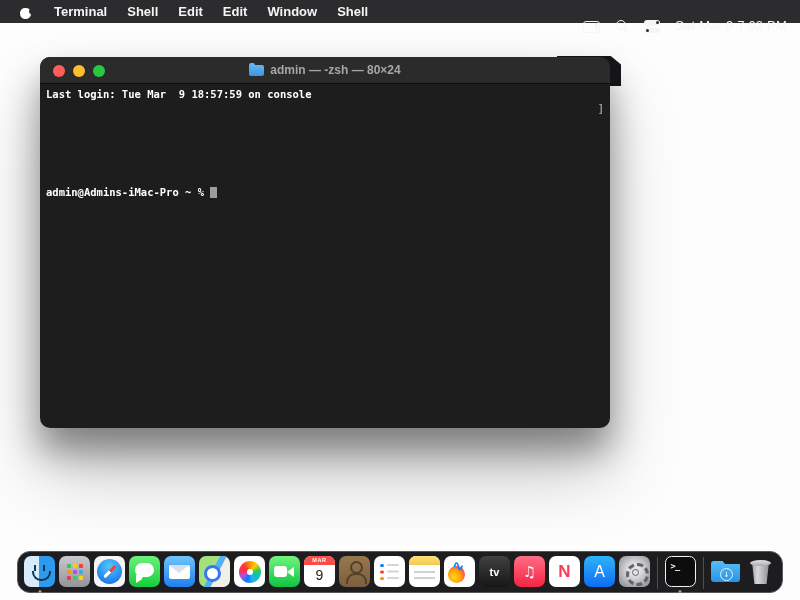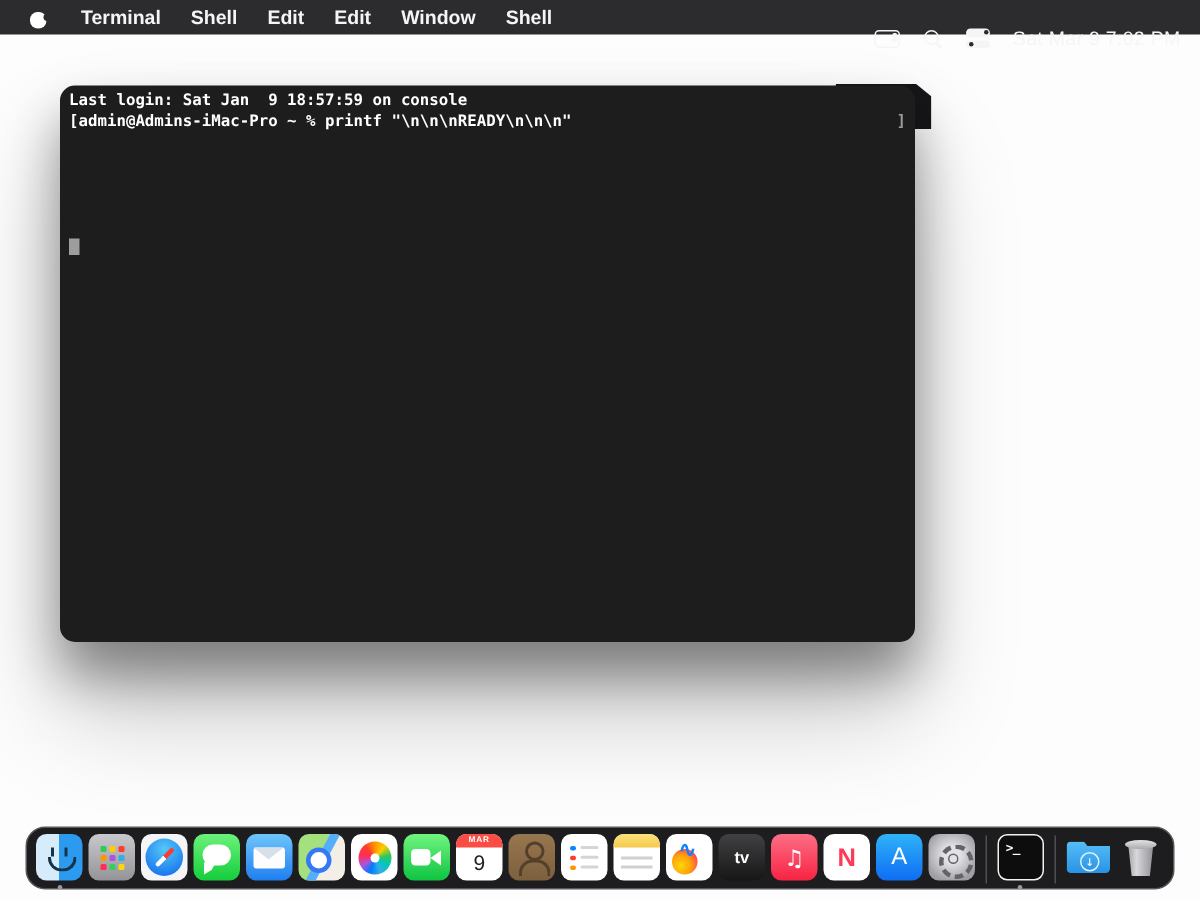--- a/index.html
+++ b/index.html
@@ -11,21 +11,21 @@
     background:#2c2c2e; color:#f5f5f5; display:flex; align-items:center;
     justify-content:space-between; font-size:13px; z-index:50; }
   .menu-left { display:flex; align-items:center; gap:20px; padding-left:19px; }
   .menu-item { cursor:default;font-weight:bold; }
   .menu-item.bold { font-weight:700; }
   .apple { position:relative; width:13px; height:15px; display:inline-block; margin-right:2px; }
   .apple::before { content:""; position:absolute; left:1px; top:4px; width:11px; height:11px;
     background:#fff; border-radius:46% 46% 48% 48%; }
   .apple::after { content:""; position:absolute; right:-2px; top:5px; width:5px; height:5px;
     border-radius:50%; background:#2c2c2e; }
-  .menu-right { display:flex; align-items:center; gap:15px; padding-right:13px;margin-top:28px; }
+  .menu-right { display:flex; align-items:flex-end; gap:15px; padding-right:13px;margin-top:28px; }
   .st-display { position:relative; width:17px; height:12px; border:1.6px solid #f5f5f5; border-radius:3px; }
   .st-display::after { content:""; position:absolute; right:1px; top:1px; width:3px; height:6.5px; background:#f5f5f5; border-radius:1px; }
   .st-search { position:relative; width:14px; height:14px; }
   .st-search::before { content:""; position:absolute; left:1px; top:1px; width:8px; height:8px;
     border:1.6px solid #f5f5f5; border-radius:50%; }
   .st-search::after { content:""; position:absolute; left:10px; top:9px; width:1.8px; height:5px;
     background:#f5f5f5; transform:rotate(-45deg); border-radius:1px; }
   .st-cc { position:relative; width:16px; height:13px; }
   .st-cc::before, .st-cc::after { content:""; position:absolute; left:0; width:16px; height:5.5px;
     background:#f5f5f5; border-radius:3px; }
@@ -196,29 +196,40 @@
         <span class="knob-t"></span>
         <span class="knob-b"></span>
       </span>
     <span class="clock">Sat Mar 9 7:02 PM</span>
   </div>
 </div>
 
 <div class="corner-flap"></div>
 
 <div class="window">
+  <div class="titlebar">
+    <div class="lights">
+      <span class="light red"></span>
+      <span class="light yellow"></span>
+      <span class="light green"></span>
+    </div>
+    <div class="wtitle">
+      <span class="foldericon"></span>
+      <span>admin — -zsh — 80×24</span>
+    </div>
+  </div>
   <div class="termbody" id="termbody">
-      <div class="trow"><span>Last login: Sat Jan  9 18:57:59 on console</span></div>
-      <div class="trow"><span>[admin@Admins-iMac-Pro ~ % printf "\n\n\nREADY\n\n\n"</span><span class="rmark">]</span></div>
-      <div class="trow"><span></span></div>
-      <div class="trow"><span></span></div>
-      <div class="trow"><span></span></div>
-      <div class="trow"><span></span></div>
-      <div class="trow"><span></span></div>
-      <div class="trow"><span class="cursor"></span></div>
+      <div class="trow"><span>Last login: Tue Mar  9 18:57:59 on console</span></div>
+      <div class="trow"><span class="rmark">]</span></div>
+      <div class="trow"><span></span></div>
+      <div class="trow"><span></span></div>
+      <div class="trow"><span></span></div>
+      <div class="trow"><span></span></div>
+      <div class="trow"><span></span></div>
+      <div class="trow"><span>admin@Admins-iMac-Pro ~ % </span><span class="cursor"></span></div>
     </div>
 </div>
 
 <div class="dock" id="dock">
     <div class="dock-item" title="Finder">
       <div class="appicon" data-icon="finder"></div>
       <span class="rundot"></span>
     </div>
     <div class="dock-item" title="Launchpad">
       <div class="appicon" data-icon="launchpad"></div>

